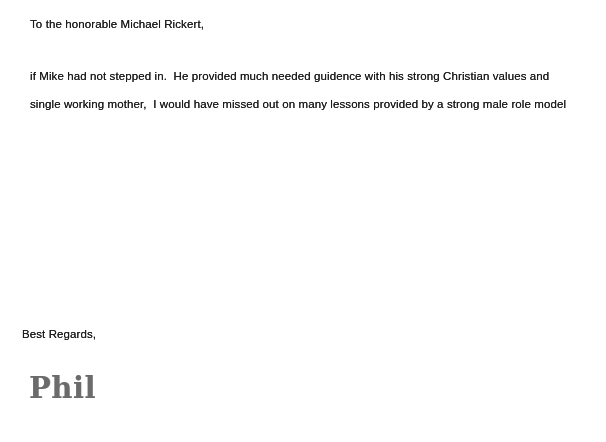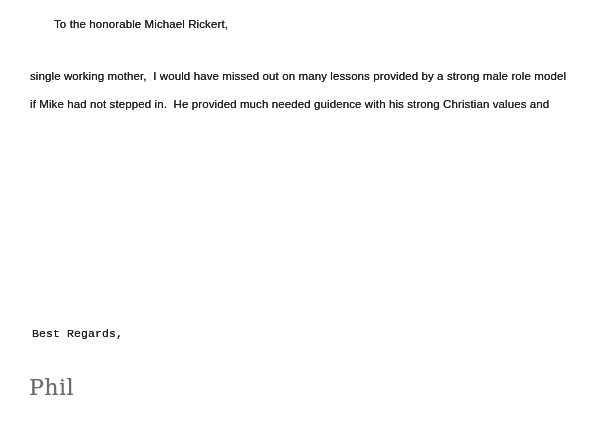--- a/index.html
+++ b/index.html
@@ -19,55 +19,54 @@
     white-space: pre;
     font-size: 11.5px;
     line-height: 28px;
     letter-spacing: 0.1px;
     text-shadow: 0 0 0.45px var(--ink, #1e1e1e); 
   }
   .salutation {
     position: absolute;
     left: 30px;
     top: 10px;
-    margin-left: 24px;
   }
   .body-block {
     position: absolute;
     left: 30px;
     top: 62px;
     width: 556px;
   }
   .closing {
     position: absolute;
-    left: 32px;
+    left: 22px;
     top: 320px;
-    font-family: Liberation Mono, monospace;
   }
   .signature {
     position: absolute;
     left: 29px;
     top: 374px;
     font-family: "DejaVu Serif", "Liberation Serif", serif;
-    font-size: 22px;
+    font-size: 29px;
     line-height: 28px;
     color: var(--signature-ink, #6b6b6b);
     letter-spacing: 0.5px;
     text-shadow: 0.4px 0.4px 0.3px rgba(90,90,90,0.35); 
+    font-weight: bold;
   }
 </style>
 </head>
 <body>
 
 <div class="page">
 
   <div class="textline salutation">To the honorable Michael Rickert,</div>
 
   <div class="body-block">
+    <div class="textline">if Mike had not stepped in.  He provided much needed guidence with his strong Christian values and</div>
     <div class="textline">single working mother,  I would have missed out on many lessons provided by a strong male role model</div>
-    <div class="textline">if Mike had not stepped in.  He provided much needed guidence with his strong Christian values and</div>
   </div>
 
   <div class="textline closing">Best Regards,</div>
 
   <div class="signature">Phil</div>
 
 </div>
 
 </body></html>

